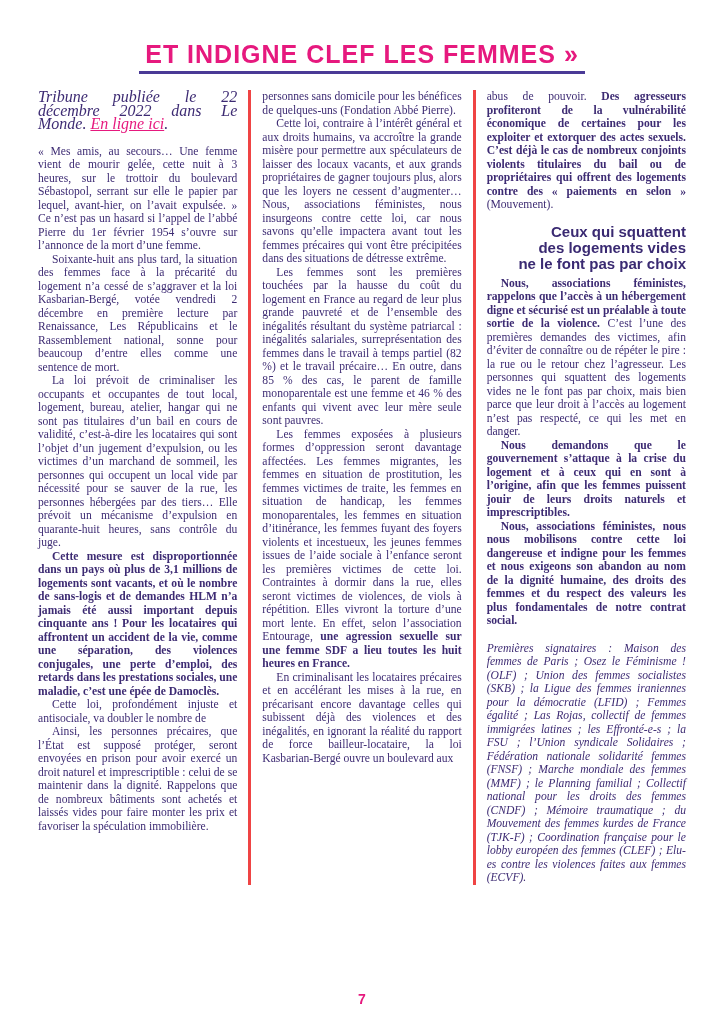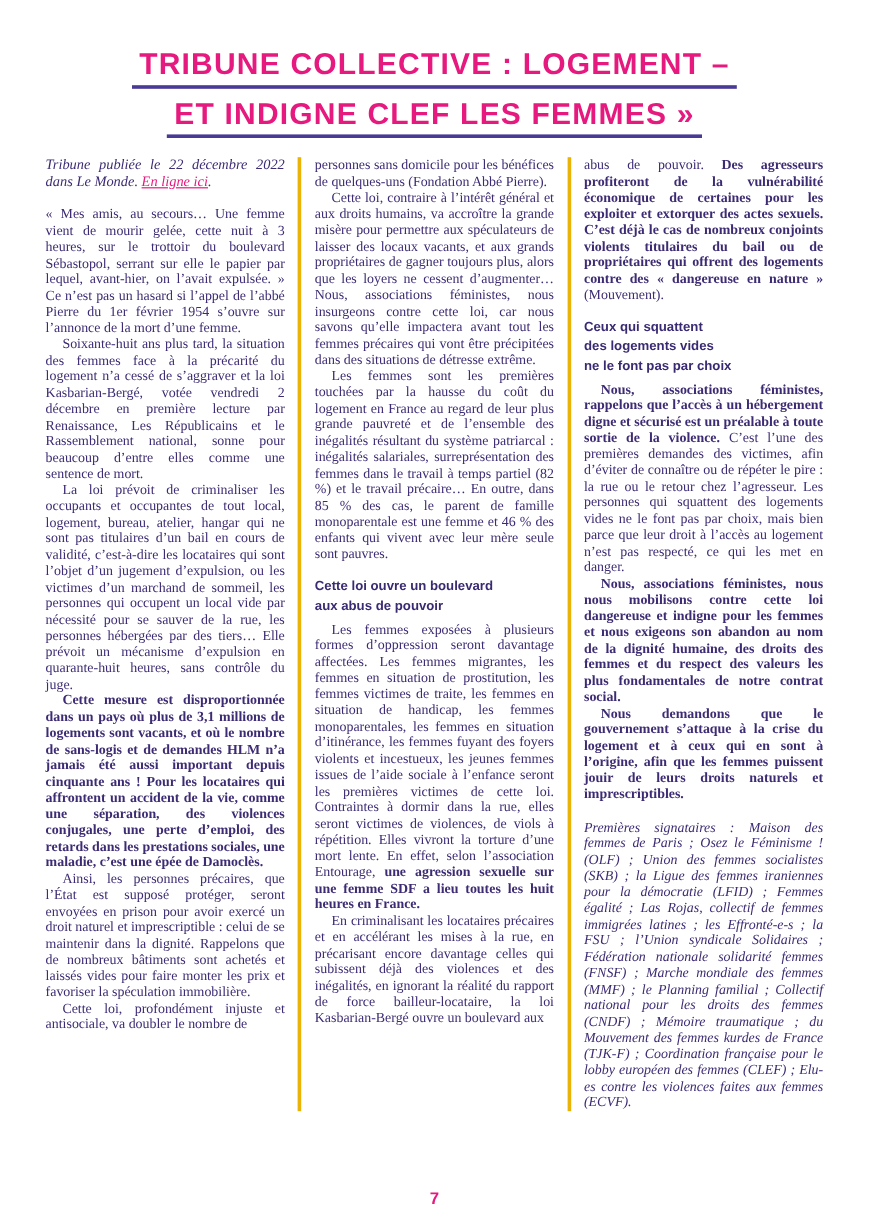--- a/index.html
+++ b/index.html
@@ -43,43 +43,43 @@
     flex:1 1 0;
     padding:0 11px;
     box-sizing:border-box;
     font-size:11.6px;
     line-height:13.5px;
     text-align:justify;
     hyphens:auto;
   }
   .col:first-child{padding-left:0;}
   .col:last-child{padding-right:0;}
-  .col + .col{border-left:3px solid #eab308;}
+  .col + .col{border-left:3px solid #ef4444;}
   .col p{margin:0;}
   .intro{
     font-style:italic;
     margin-bottom:14px !important;
-    font-size:12px;
+    font-size:16px;
   }
   .link{
     color:#e6197e;
     text-decoration:underline;
     font-style:italic;
     cursor:pointer;
   }
   .body-p + .body-p, .col-heading + .body-p{text-indent:14px;}
   .bold{font-weight:bold;}
   .col-heading{
     font-family:"Liberation Sans","DejaVu Sans",sans-serif;
     font-weight:bold;
-    font-size:11px;
+    font-size:15px;
     line-height:16px;
     color:#3a2a72;
     margin:12px 0 5px 0;
-    text-align:left;
+    text-align:right;
     white-space:pre-line;
   }
   .sig{
     font-style:italic;
     margin-top:14px !important;
   }
   
   .footer{
     position:absolute;
     left:0;right:0;
@@ -92,51 +92,48 @@
     font-size:14px;
     color:#e6197e;
   }
 </style>
 </head>
 <body>
 
 <div class="page">
 
   <div class="title-block">
-    <div class="title-line"><span>TRIBUNE COLLECTIVE : LOGEMENT –</span></div>
     <div class="title-line"><span>ET INDIGNE CLEF LES FEMMES »</span></div>
   </div>
 
   <div class="columns">
     <div class="col">
         <p class="intro"><span>Tribune publiée le 22 décembre 2022 dans Le Monde. </span><a class="link">En ligne ici</a><span>.</span></p>
         <p class="body-p"><span>« Mes amis, au secours… Une femme vient de mourir gelée, cette nuit à 3 heures, sur le trottoir du boulevard Sébastopol, serrant sur elle le papier par lequel, avant-hier, on l’avait expulsée. » Ce n’est pas un hasard si l’appel de l’abbé Pierre du 1er février 1954 s’ouvre sur l’annonce de la mort d’une femme.</span></p>
         <p class="body-p"><span>Soixante-huit ans plus tard, la situation des femmes face à la précarité du logement n’a cessé de s’aggraver et la loi Kasbarian-Bergé, votée vendredi 2 décembre en première lecture par Renaissance, Les Républicains et le Rassemblement national, sonne pour beaucoup d’entre elles comme une sentence de mort.</span></p>
         <p class="body-p"><span>La loi prévoit de criminaliser les occupants et occupantes de tout local, logement, bureau, atelier, hangar qui ne sont pas titulaires d’un bail en cours de validité, c’est-à-dire les locataires qui sont l’objet d’un jugement d’expulsion, ou les victimes d’un marchand de sommeil, les personnes qui occupent un local vide par nécessité pour se sauver de la rue, les personnes hébergées par des tiers… Elle prévoit un mécanisme d’expulsion en quarante-huit heures, sans contrôle du juge.</span></p>
         <p class="body-p bold"><span>Cette mesure est disproportionnée dans un pays où plus de 3,1 millions de logements sont vacants, et où le nombre de sans-logis et de demandes HLM n’a jamais été aussi important depuis cinquante ans ! Pour les locataires qui affrontent un accident de la vie, comme une séparation, des violences conjugales, une perte d’emploi, des retards dans les prestations sociales, une maladie, c’est une épée de Damoclès.</span></p>
+        <p class="body-p"><span>Cette loi, profondément injuste et antisociale, va doubler le nombre de</span></p>
         <p class="body-p"><span>Ainsi, les personnes précaires, que l’État est supposé protéger, seront envoyées en prison pour avoir exercé un droit naturel et imprescriptible : celui de se maintenir dans la dignité. Rappelons que de nombreux bâtiments sont achetés et laissés vides pour faire monter les prix et favoriser la spéculation immobilière.</span></p>
-        <p class="body-p"><span>Cette loi, profondément injuste et antisociale, va doubler le nombre de</span></p>
       </div>
     <div class="col">
         <p class="body-p"><span>personnes sans domicile pour les bénéfices de quelques-uns (Fondation Abbé Pierre).</span></p>
         <p class="body-p"><span>Cette loi, contraire à l’intérêt général et aux droits humains, va accroître la grande misère pour permettre aux spéculateurs de laisser des locaux vacants, et aux grands propriétaires de gagner toujours plus, alors que les loyers ne cessent d’augmenter… Nous, associations féministes, nous insurgeons contre cette loi, car nous savons qu’elle impactera avant tout les femmes précaires qui vont être précipitées dans des situations de détresse extrême.</span></p>
         <p class="body-p"><span>Les femmes sont les premières touchées par la hausse du coût du logement en France au regard de leur plus grande pauvreté et de l’ensemble des inégalités résultant du système patriarcal : inégalités salariales, surreprésentation des femmes dans le travail à temps partiel (82 %) et le travail précaire… En outre, dans 85 % des cas, le parent de famille monoparentale est une femme et 46 % des enfants qui vivent avec leur mère seule sont pauvres.</span></p>
-        <h3 class="col-heading">Cette loi ouvre un boulevard
-aux abus de pouvoir</h3>
         <p class="body-p"><span>Les femmes exposées à plusieurs formes d’oppression seront davantage affectées. Les femmes migrantes, les femmes en situation de prostitution, les femmes victimes de traite, les femmes en situation de handicap, les femmes monoparentales, les femmes en situation d’itinérance, les femmes fuyant des foyers violents et incestueux, les jeunes femmes issues de l’aide sociale à l’enfance seront les premières victimes de cette loi. Contraintes à dormir dans la rue, elles seront victimes de violences, de viols à répétition. Elles vivront la torture d’une mort lente. En effet, selon l’association Entourage, </span><span class="bold">une agression sexuelle sur une femme SDF a lieu toutes les huit heures en France.</span></p>
         <p class="body-p"><span>En criminalisant les locataires précaires et en accélérant les mises à la rue, en précarisant encore davantage celles qui subissent déjà des violences et des inégalités, en ignorant la réalité du rapport de force bailleur-locataire, la loi Kasbarian-Bergé ouvre un boulevard aux</span></p>
       </div>
     <div class="col">
-        <p class="body-p"><span>abus de pouvoir. </span><span class="bold">Des agresseurs profiteront de la vulnérabilité économique de certaines pour les exploiter et extorquer des actes sexuels. C’est déjà le cas de nombreux conjoints violents titulaires du bail ou de propriétaires qui offrent des logements contre des « dangereuse en nature »</span><span> (Mouvement).</span></p>
+        <p class="body-p"><span>abus de pouvoir. </span><span class="bold">Des agresseurs profiteront de la vulnérabilité économique de certaines pour les exploiter et extorquer des actes sexuels. C’est déjà le cas de nombreux conjoints violents titulaires du bail ou de propriétaires qui offrent des logements contre des « paiements en selon »</span><span> (Mouvement).</span></p>
         <h3 class="col-heading">Ceux qui squattent
 des logements vides
 ne le font pas par choix</h3>
         <p class="body-p"><span class="bold">Nous, associations féministes, rappelons que l’accès à un hébergement digne et sécurisé est un préalable à toute sortie de la violence.</span><span> C’est l’une des premières demandes des victimes, afin d’éviter de connaître ou de répéter le pire : la rue ou le retour chez l’agresseur. Les personnes qui squattent des logements vides ne le font pas par choix, mais bien parce que leur droit à l’accès au logement n’est pas respecté, ce qui les met en danger.</span></p>
+        <p class="body-p bold"><span>Nous demandons que le gouvernement s’attaque à la crise du logement et à ceux qui en sont à l’origine, afin que les femmes puissent jouir de leurs droits naturels et imprescriptibles.</span></p>
         <p class="body-p bold"><span>Nous, associations féministes, nous nous mobilisons contre cette loi dangereuse et indigne pour les femmes et nous exigeons son abandon au nom de la dignité humaine, des droits des femmes et du respect des valeurs les plus fondamentales de notre contrat social.</span></p>
-        <p class="body-p bold"><span>Nous demandons que le gouvernement s’attaque à la crise du logement et à ceux qui en sont à l’origine, afin que les femmes puissent jouir de leurs droits naturels et imprescriptibles.</span></p>
         <p class="sig"><span>Premières signataires : Maison des femmes de Paris ; Osez le Féminisme ! (OLF) ; Union des femmes socialistes (SKB) ; la Ligue des femmes iraniennes pour la démocratie (LFID) ; Femmes égalité ; Las Rojas, collectif de femmes immigrées latines ; les Effronté-e-s ; la FSU ; l’Union syndicale Solidaires ; Fédération nationale solidarité femmes (FNSF) ; Marche mondiale des femmes (MMF) ; le Planning familial ; Collectif national pour les droits des femmes (CNDF) ; Mémoire traumatique ; du Mouvement des femmes kurdes de France (TJK-F) ; Coordination française pour le lobby européen des femmes (CLEF) ; Elu-es contre les violences faites aux femmes (ECVF).</span></p>
       </div>
   </div>
 
   <div class="footer">
     <span class="page-number">7</span>
   </div>
 
 </div>
 

